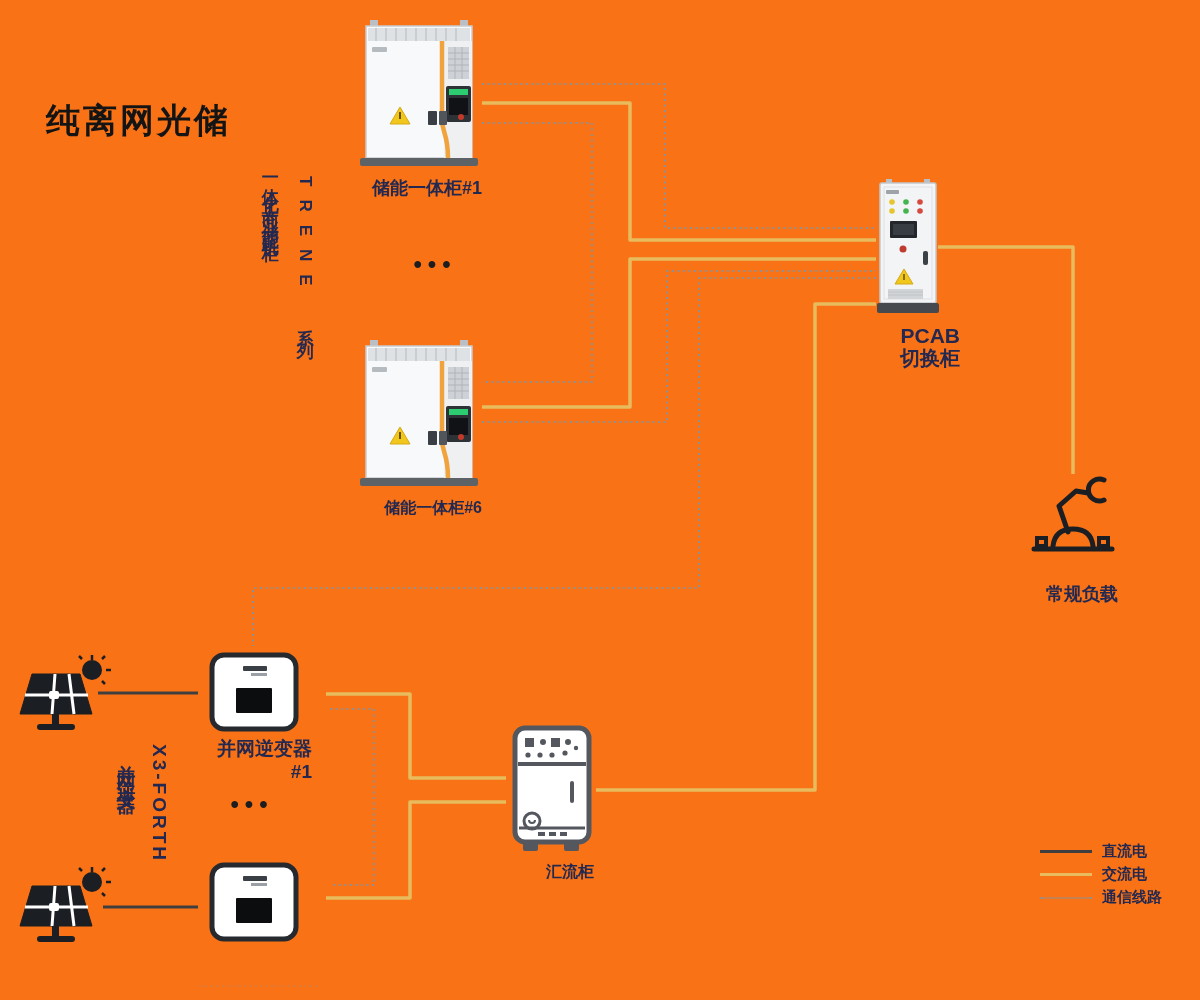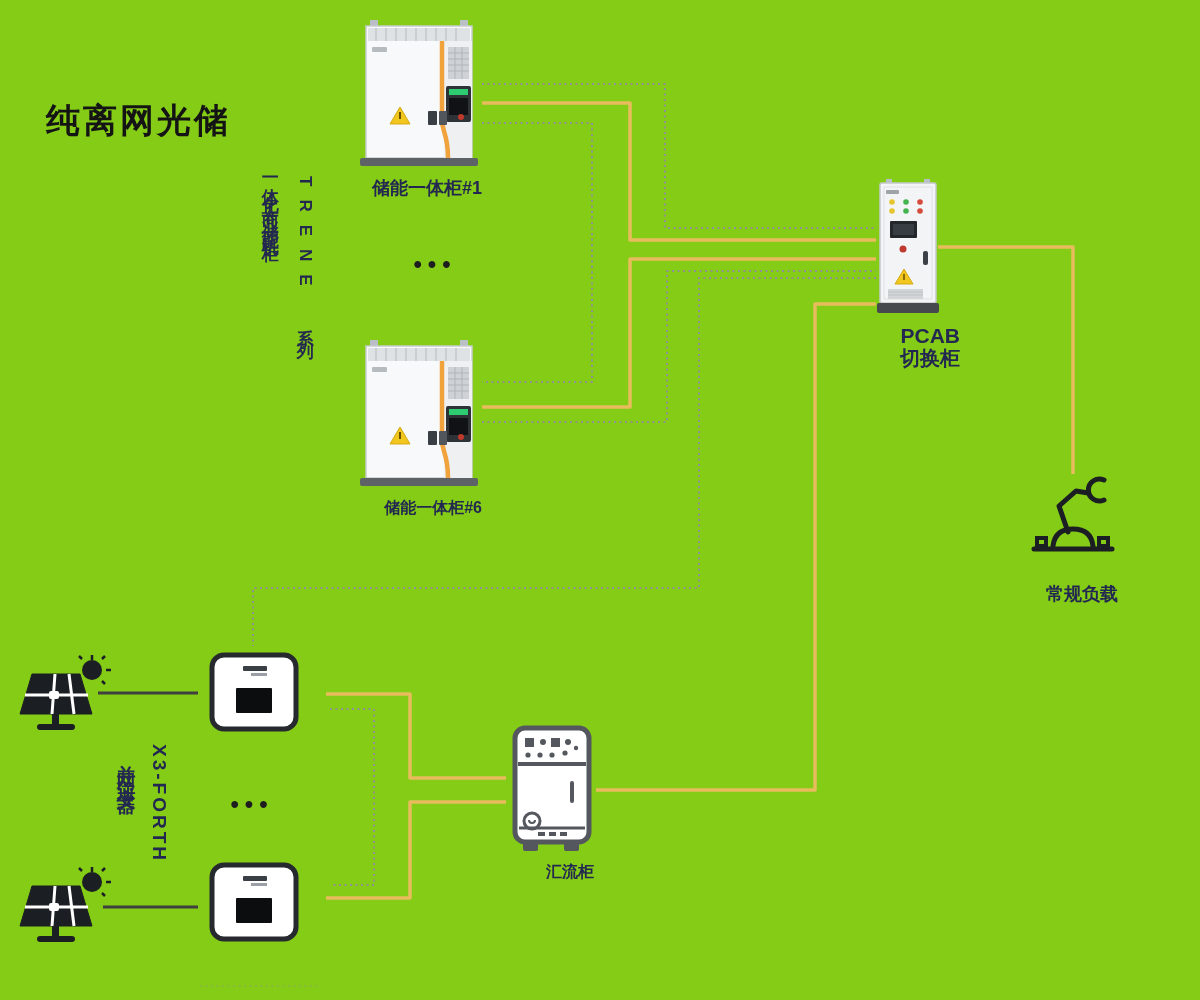--- a/index.html
+++ b/index.html
@@ -1,17 +1,17 @@
 <!DOCTYPE html>
 <html><head>
 <meta charset="utf-8">
 <style>
   html,body{margin:0;padding:0;background:#ffffff;}
   #canvas{
-    position:relative;width:1200px;height:1000px;background:#84cc16;
+    position:relative;width:1200px;height:1000px;background:#f97316;
     font-family:"Liberation Sans","DejaVu Sans",sans-serif;overflow:hidden;
   }
   .abs{position:absolute;}
   #page-title{
     left:46px;top:98px;font-size:34px;font-weight:600;color:#141414;letter-spacing:3px;
   }
   .vtext{
     position:absolute;writing-mode:vertical-rl;text-orientation:mixed;
     font-weight:700;color:#232850;line-height:1.05;white-space:nowrap;
   }
@@ -181,20 +181,21 @@
   </div>
 
   <div class="abs" style="left:206px;top:650px;width:96px;height:84px;">
     <svg width="96" height="84" viewBox="0 0 96 84">
       <rect x="6" y="5" width="84" height="74" rx="12" fill="#ffffff" stroke="#26292e" stroke-width="5"></rect>
       <rect x="37" y="16" width="24" height="5" rx="1" fill="#3a3f45"></rect>
       <rect x="45" y="23" width="16" height="3" fill="#9aa0a6"></rect>
       <rect x="30" y="38" width="36" height="25" rx="1" fill="#0c0d0f"></rect>
     </svg>
   </div>
+  <div class="dev-label" style="left:196px;top:738px;width:116px;font-size:19px;">并网逆变器#1</div>
 
   <div class="ellipsis" style="left:220px;top:790px;width:64px;">•••</div>
 
   <div class="abs" style="left:16px;top:864px;width:96px;height:90px;">
     <svg width="96" height="90" viewBox="0 0 96 90">
       <g stroke="#1b1e23" stroke-width="2.5">
         <path d="M76,3 V8 M86,7 L89,4 M90,18 H95 M86,29 L89,32 M66,7 L63,4"></path>
       </g>
       <circle cx="76" cy="18" r="10" fill="#1b1e23"></circle>
       <polygon points="16,22 64,22 76,62 4,62" fill="#1b1e23" stroke="#1b1e23" stroke-linejoin="round"></polygon>
@@ -231,14 +232,28 @@
       <circle cx="22" cy="97" r="8" fill="none" stroke="#54585e" stroke-width="3"></circle>
       <path d="M19,96 a3,3 0 1 0 6,0" stroke="#54585e" stroke-width="2" fill="none"></path>
       <path d="M9,104 H75" stroke="#54585e" stroke-width="3"></path>
       <path d="M28,110 h7 M39,110 h7 M50,110 h7" stroke="#54585e" stroke-width="4"></path>
       <rect x="13" y="118" width="15" height="9" rx="2" fill="#54585e"></rect>
       <rect x="54" y="118" width="15" height="9" rx="2" fill="#54585e"></rect>
     </svg>
   </div>
   <div class="dev-label" style="left:510px;top:862px;width:84px;font-size:16px;">汇流柜</div>
 
+  <div class="legend">
+    <div class="legend-row">
+      <span class="legend-swatch sw-dc"></span>
+      <span class="legend-label">直流电</span>
+    </div>
+    <div class="legend-row">
+      <span class="legend-swatch sw-ac"></span>
+      <span class="legend-label">交流电</span>
+    </div>
+    <div class="legend-row">
+      <span class="legend-swatch sw-comm"></span>
+      <span class="legend-label">通信线路</span>
+    </div>
+  </div>
 
 </div>
 
 </body></html>

